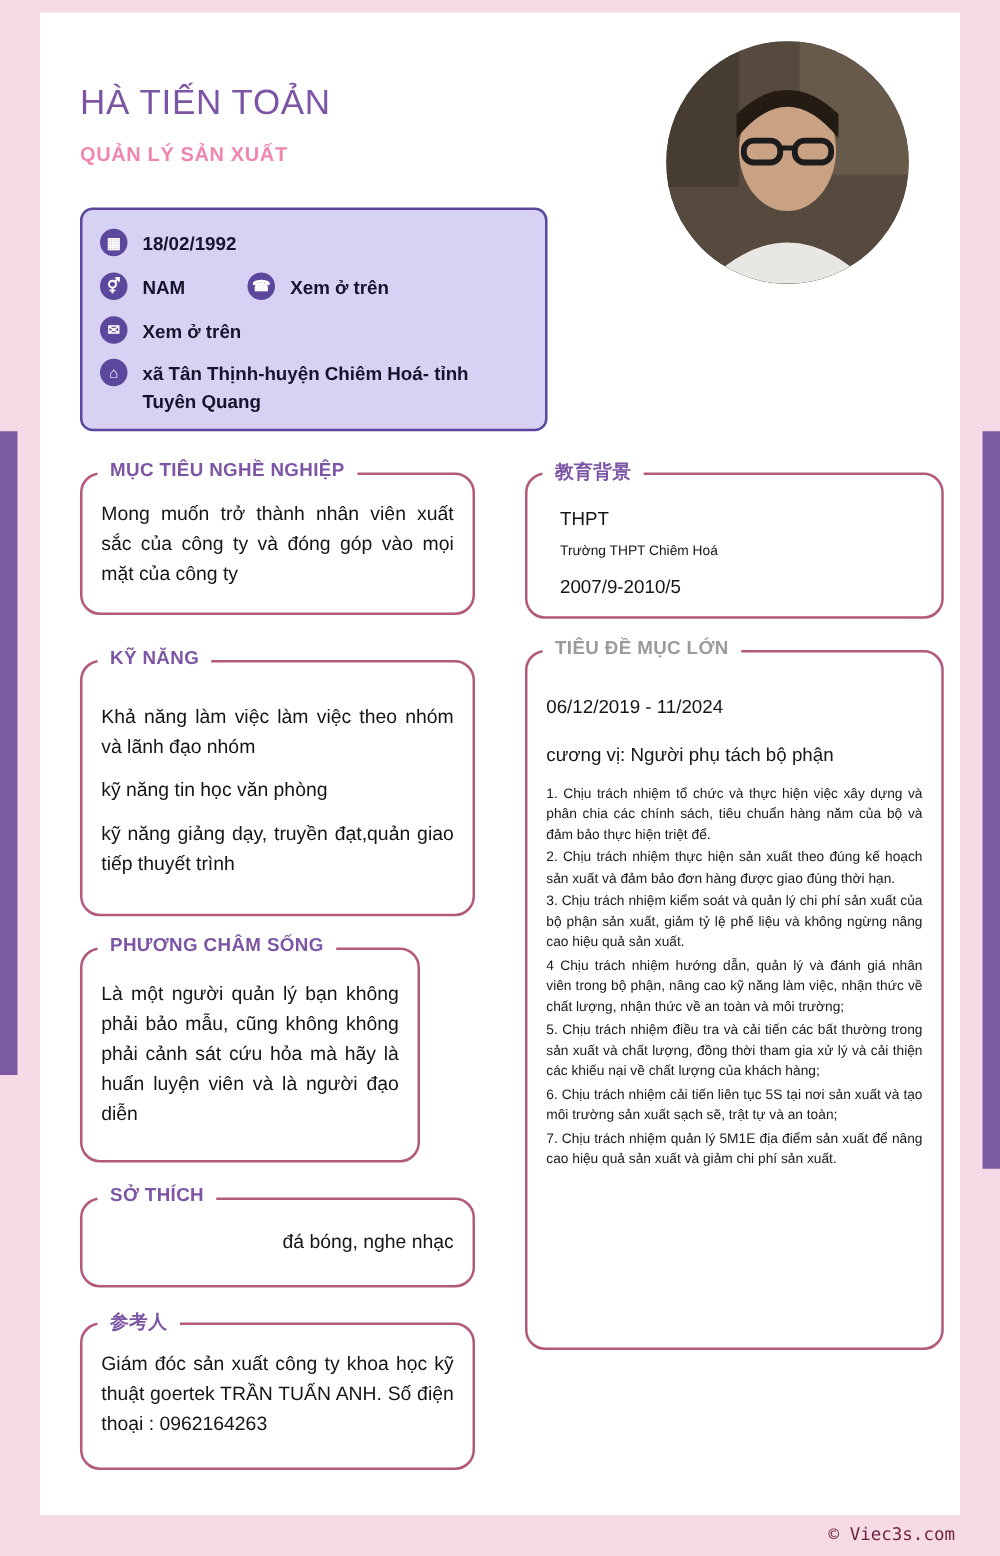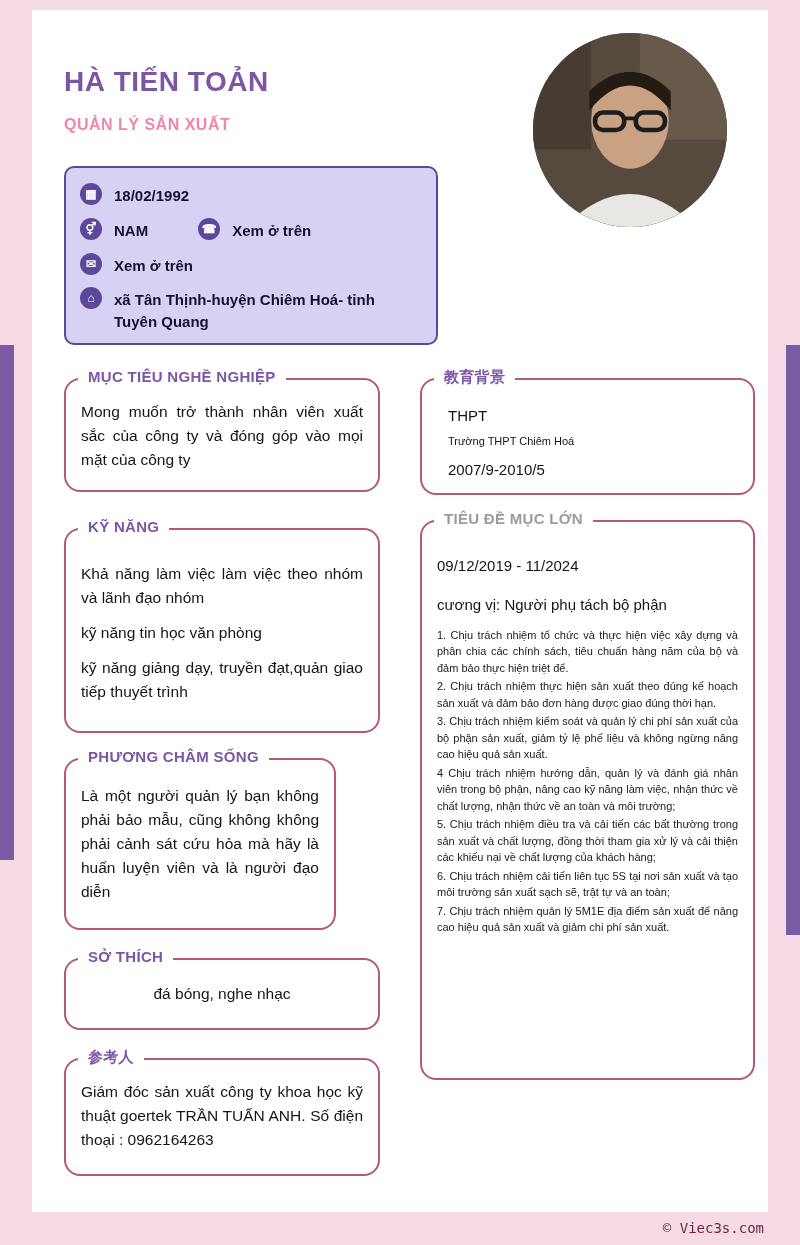--- a/index.html
+++ b/index.html
@@ -15,21 +15,21 @@
     position:absolute; left:32px; top:10px;
     width:736px; height:1202px;
     background:#ffffff;
   }
   .bar { position:absolute; width:14px; background:#7c5ba5; }
   .bar-left  { left:0;  top:345px; height:515px; }
   .bar-right { right:0; top:345px; height:590px; }
 
   .name {
     position:absolute; left:64px; top:66px;
-    font-size:28px; font-weight:bold; color:#7d55a5; letter-spacing:.5px;
+    font-size:28px; font-weight:normal; color:#7d55a5; letter-spacing:.5px;
   }
   .job-title {
     position:absolute; left:64px; top:116px;
     font-size:16px; font-weight:bold; color:#ef86ae; letter-spacing:.5px;
   }
   .photo {
     position:absolute; left:533px; top:33px;
     width:194px; height:194px; border-radius:50%;
     overflow:hidden; background:#5f5146;
   }
@@ -73,21 +73,21 @@
     text-align:justify; color:#151515;
   }
 
   #sec-objective  { left:64px;  top:378px; width:316px; height:114px; }
   #sec-skills     { left:64px;  top:528px; width:316px; height:205px; }
   #sec-skills .section-body { padding-top:32px; }
   .skill-item { margin-bottom:11px; }
   #sec-motto      { left:64px;  top:758px; width:272px; height:172px; }
   #sec-motto .section-body { padding-top:24px; }
   #sec-hobbies    { left:64px;  top:958px; width:316px; height:72px;  }
-  #sec-hobbies .section-body { padding-top:22px; text-align:center; }
+  #sec-hobbies .section-body { padding-top:22px; text-align:right; }
   #sec-references { left:64px;  top:1058px; width:316px; height:118px; }
 
   #sec-education  { left:420px; top:378px; width:335px; height:117px; }
   #sec-education .section-body { padding:24px 26px 10px 26px; text-align:left; }
   .edu-level  { font-size:15px; margin-bottom:6px; }
   .edu-school { font-size:11px; margin-bottom:8px; }
   .edu-period { font-size:15px; }
 
   #sec-experience { left:420px; top:520px; width:335px; height:560px; }
   #sec-experience .section-body { padding:32px 15px 10px 15px; text-align:left; }
@@ -185,21 +185,21 @@
   <div class="section-body">
     <div class="edu-level">THPT</div>
     <div class="edu-school">Trường THPT Chiêm Hoá</div>
     <div class="edu-period">2007/9-2010/5</div>
   </div>
 </div>
 
 <div class="section" id="sec-experience">
   <span class="section-title gray">TIÊU ĐỀ MỤC LỚN</span>
   <div class="section-body">
-    <div class="exp-period">09/12/2019 - 11/2024</div>
+    <div class="exp-period">06/12/2019 - 11/2024</div>
     <div class="exp-position">cương vị: Người phụ tách bộ phận</div>
     <div class="duty">1. Chịu trách nhiệm tổ chức và thực hiện việc xây dựng và phân chia các chính sách, tiêu chuẩn hàng năm của bộ và đảm bảo thực hiện triệt để.</div>
     <div class="duty">2. Chịu trách nhiệm thực hiện sản xuất theo đúng kế hoạch sản xuất và đảm bảo đơn hàng được giao đúng thời hạn.</div>
     <div class="duty">3. Chịu trách nhiệm kiểm soát và quản lý chi phí sản xuất của bộ phận sản xuất, giảm tỷ lệ phế liệu và không ngừng nâng cao hiệu quả sản xuất.</div>
     <div class="duty">4 Chịu trách nhiệm hướng dẫn, quản lý và đánh giá nhân viên trong bộ phận, nâng cao kỹ năng làm việc, nhận thức về chất lượng, nhận thức về an toàn và môi trường;</div>
     <div class="duty">5. Chịu trách nhiệm điều tra và cải tiến các bất thường trong sản xuất và chất lượng, đồng thời tham gia xử lý và cải thiện các khiếu nại về chất lượng của khách hàng;</div>
     <div class="duty">6. Chịu trách nhiệm cải tiến liên tục 5S tại nơi sản xuất và tạo môi trường sản xuất sạch sẽ, trật tự và an toàn;</div>
     <div class="duty">7. Chịu trách nhiệm quản lý 5M1E địa điểm sản xuất để nâng cao hiệu quả sản xuất và giảm chi phí sản xuất.</div>
   </div>
 </div>

